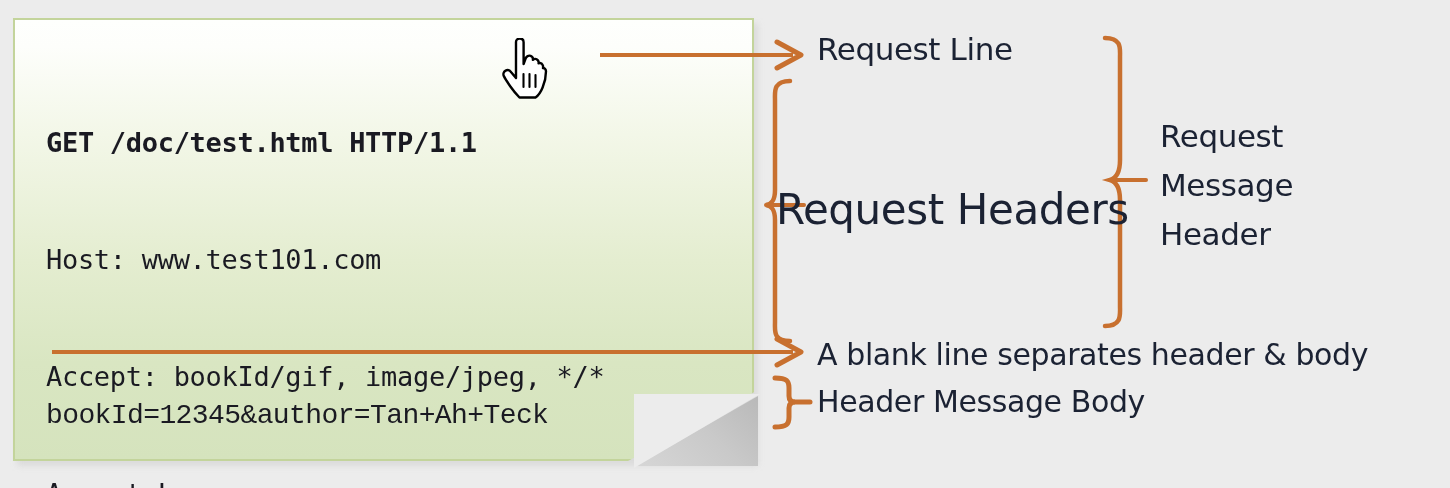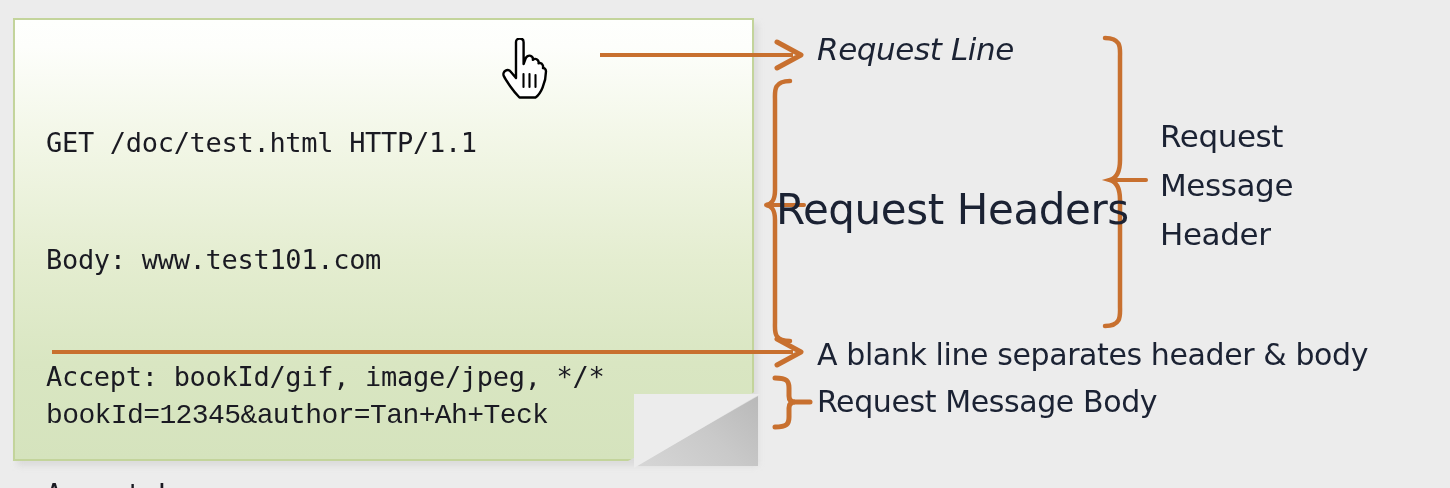--- a/index.html
+++ b/index.html
@@ -45,39 +45,39 @@
 
   .code{
     position:absolute;left:33px;top:27px;width:700px;
     font-family:"DejaVu Sans Mono","Liberation Mono",monospace;
     font-size:27px;
     line-height:39px;
     color:#1a1a22;
     white-space:pre;
     letter-spacing:-0.3px;
   }
-  .code .bold{font-weight:normal;}
+  .code .bold{font-weight:bold;}
   .body-text{
     position:absolute;left:33px;top:381px;
     font-family:Liberation Mono, monospace;
     font-size:28px;line-height:34px;color:#1a1a22;
     white-space:pre;letter-spacing:-0.6px;
   }
 
   
   .anno{position:absolute;left:0;top:0;width:1450px;height:488px;pointer-events:none;}
 
   .label{
     position:absolute;
     font-family:"DejaVu Sans","Liberation Sans",sans-serif;
     color:#1b2233;
     white-space:nowrap;
     letter-spacing:-0.4px;
   }
-  .lbl-request-line{left:817px;top:31px;font-size:31px;font-style:italic;}
+  .lbl-request-line{left:817px;top:31px;font-size:31px;}
   .lbl-request-headers{left:776px;top:185px;font-size:42px;}
   .lbl-rmh{left:1160px;top:112px;font-size:31px;line-height:49px;}
   .lbl-blank{left:817px;top:337px;font-size:30px;}
   .lbl-body{left:817px;top:384px;font-size:30px;}
 
   
   .cursor{position:absolute;left:498px;top:38px;width:52px;height:62px;}
 </style>
 </head>
 <body>
@@ -85,21 +85,21 @@
 <div id="root">
 
   <div class="note-wrap">
     <div class="note-shadow"></div>
     <div class="note"></div>
     <div class="fold"></div>
     <div class="fold-cover"></div>
 
     <div class="code">
       <div class="bold">GET /doc/test.html HTTP/1.1</div>
-      <div>Body: www.test101.com</div>
+      <div>Host: www.test101.com</div>
       <div>Accept: bookId/gif, image/jpeg, */*</div>
       <div>Accept-Language: en-us</div>
       
       
       
     </div>
 
     <div class="body-text">bookId=12345&amp;author=Tan+Ah+Teck</div>
   </div>
 
@@ -159,21 +159,21 @@
   <div class="label lbl-request-headers">Request Headers</div>
 
   <div class="label lbl-blank">A blank line separates header &amp; body</div>
 
   <div class="label lbl-rmh">
     <div>Request</div>
     <div>Message</div>
     <div>Header</div>
   </div>
 
-  <div class="label lbl-body">Request Message Body</div>
+  <div class="label lbl-body">Header Message Body</div>
 
   <svg class="cursor" viewBox="0 0 52 62" xmlns="http://www.w3.org/2000/svg">
     <path d="M18 4 C18 1.6 20 0.5 21.8 0.5 C23.8 0.5 25.6 1.8 25.6 4.2
              L25.6 26 L27.6 20.5 C28.4 18.2 30.6 17.2 32.6 17.9
              C34.2 18.5 35.2 19.9 34.9 21.8
              C36.3 20.6 38.5 20.8 39.7 22.1 C40.6 23.1 40.8 24.2 40.6 25.3
              C42.2 24.8 44 25.6 44.7 27.1 C45.2 28.1 45.2 29 45 30
              C46.5 30 48 31.2 48 33.2
              C48 37 46.6 44.6 44.6 49.5 C42.8 54 40.4 57.5 37.5 59.5
              L21.5 59.5 C18.4 56.2 15.4 52.8 12.2 48.2

